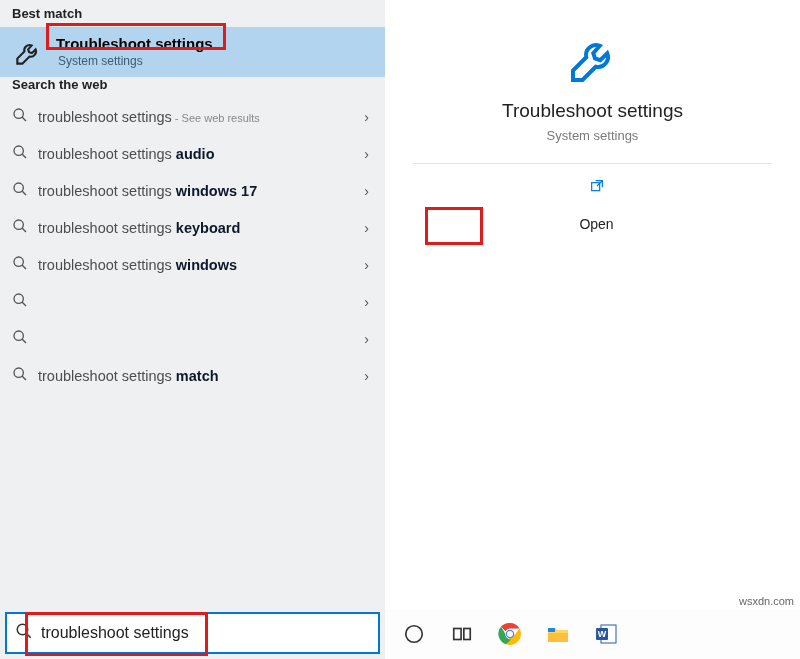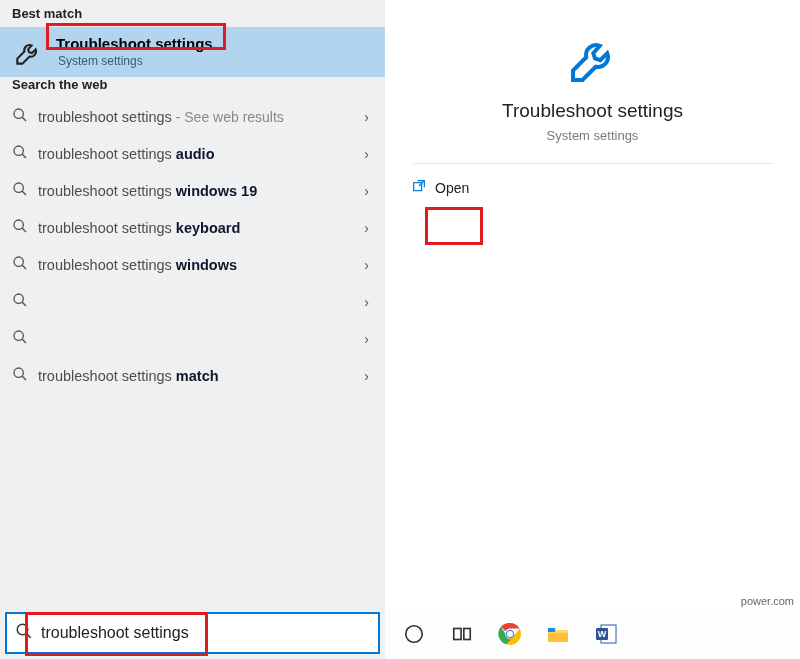--- a/index.html
+++ b/index.html
@@ -96,21 +96,21 @@
     .web-item .term-thin {
       font-weight: 400;
       color: #4d4d4d;
     }
     .web-item .term-bold {
       font-weight: 600;
       color: #0f172a;
     }
     .web-item .hint {
       color: #888;
-      font-size: 14px;
+      font-size: 11px;
     }
     .search-icon-sm svg {
       width: 16px;
       height: 16px;
       stroke: #555;
     }
     .chevron {
       margin-left: auto;
       color: #555;
       font-size: 14px;
@@ -171,24 +171,25 @@
       color: #7a7a7a;
     }
     .preview-sep {
       height: 1px;
       background: #e5e5e5;
       margin: 20px 28px 0 28px;
     }
     .open-row {
       display: flex;
       align-items: center;
-      gap: 8px;
+      gap: 18px;
       padding: 14px 18px;
       margin-left: 8px;
       cursor: pointer;
+      flex-direction: column;
     }
     .open-icon svg {
       width: 16px;
       height: 16px;
       stroke: #0078d7;
       fill: none;
     }
     .open-label {
       font-size: 14px;
       color: #222;
@@ -263,21 +264,21 @@
             <line x1="21" y1="21" x2="15" y2="15"></line>
           </svg></span>
         <span><span class="term-thin">troubleshoot settings </span><span class="term-bold">audio</span></span>
         <span class="chevron">›</span>
       </div>
       <div class="web-item">
         <span class="search-icon-sm"><svg viewBox="0 0 24 24" fill="none" stroke-width="2">
             <circle cx="10" cy="10" r="7"></circle>
             <line x1="21" y1="21" x2="15" y2="15"></line>
           </svg></span>
-        <span><span class="term-thin">troubleshoot settings </span><span class="term-bold">windows 19</span></span>
+        <span><span class="term-thin">troubleshoot settings </span><span class="term-bold">windows 17</span></span>
         <span class="chevron">›</span>
       </div>
       <div class="web-item">
         <span class="search-icon-sm"><svg viewBox="0 0 24 24" fill="none" stroke-width="2">
             <circle cx="10" cy="10" r="7"></circle>
             <line x1="21" y1="21" x2="15" y2="15"></line>
           </svg></span>
         <span><span class="term-thin">troubleshoot settings </span><span class="term-bold">keyboard</span></span>
         <span class="chevron">›</span>
       </div>
@@ -383,13 +384,13 @@
   </div>
   <div class="tb-item">
     <svg viewBox="0 0 24 24" width="24" height="24">
         <rect x="7" y="3" width="15" height="18" fill="#fff" stroke="#1e5bb8"></rect>
         <rect x="2" y="6" width="12" height="12" rx="1" fill="#2b579a"></rect>
         <text x="8" y="15" font-size="9" fill="#fff" text-anchor="middle" font-weight="bold">W</text>
       </svg>
   </div>
 </div>
 
-<div class="watermark">power.com</div>
+<div class="watermark">wsxdn.com</div>
 
 </body></html>

